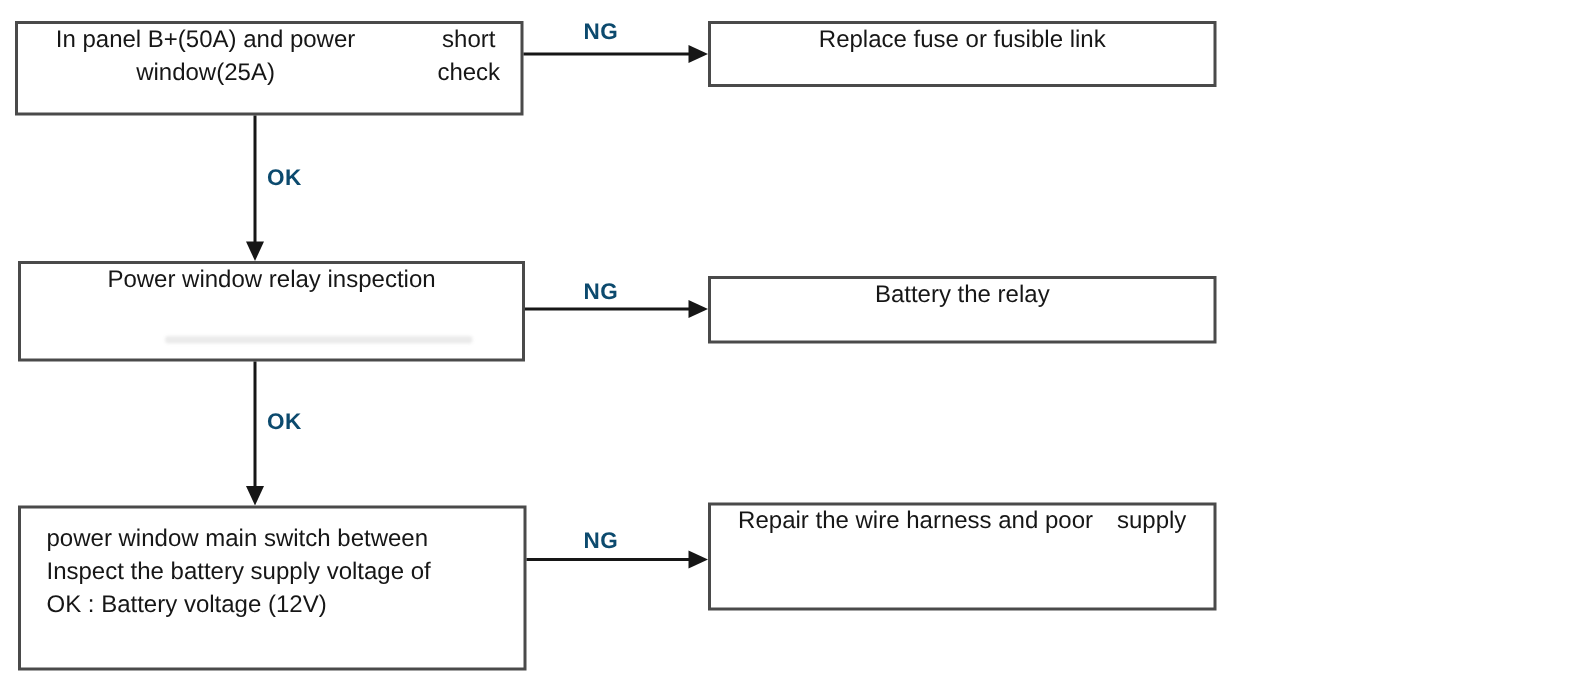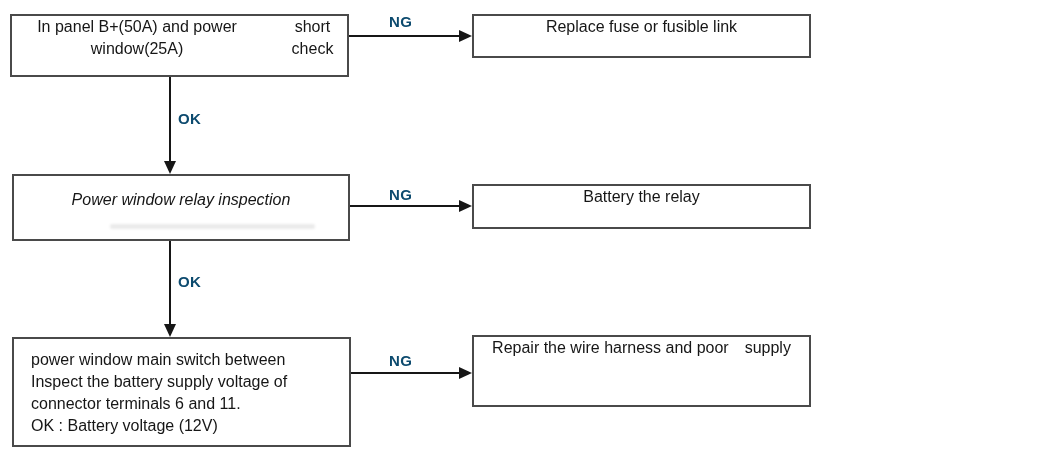--- a/index.html
+++ b/index.html
@@ -32,22 +32,20 @@
     align-items: flex-start;
     text-align: center;
     gap: 16px;
   }
   .box.top-centered {
     display: flex;
     flex-direction: column;
     justify-content: flex-start;
     align-items: center;
     text-align: center;
-    padding-top: 13px;
-    font-style: italic;
   }
   .box.left-aligned {
     display: flex;
     flex-direction: column;
     justify-content: flex-start;
     align-items: flex-start;
     text-align: left;
     padding: 10px 10px 0 17px;
   }
   .hline {
@@ -126,21 +124,20 @@
     <div>Battery the relay</div>
   </div>
 
   <div class="vline" style="left:169px; top:241px; height:84px;"></div>
   <div class="arrowhead-down" style="left:164px; top:324px;"></div>
   <div class="edge-label" style="left:178px; top:273px;">OK</div>
 
   <div class="box left-aligned" style="left:12px; top:337px; width:339px; height:110px;">
     <div>power window main switch between</div>
     <div>Inspect the battery supply voltage of</div>
-    <div>connector terminals 6 and 11.</div>
     <div>OK : Battery voltage (12V)</div>
   </div>
 
   <div class="edge-label" style="left:389px; top:352px;">NG</div>
   <div class="hline" style="left:351px; top:372px; width:109px;"></div>
   <div class="arrowhead-right" style="left:459px; top:367px;"></div>
 
   <div class="box centered" style="left:472px; top:335px; width:339px; height:72px;">
     <div>Repair the wire harness and poor</div>
     <div>supply</div>

